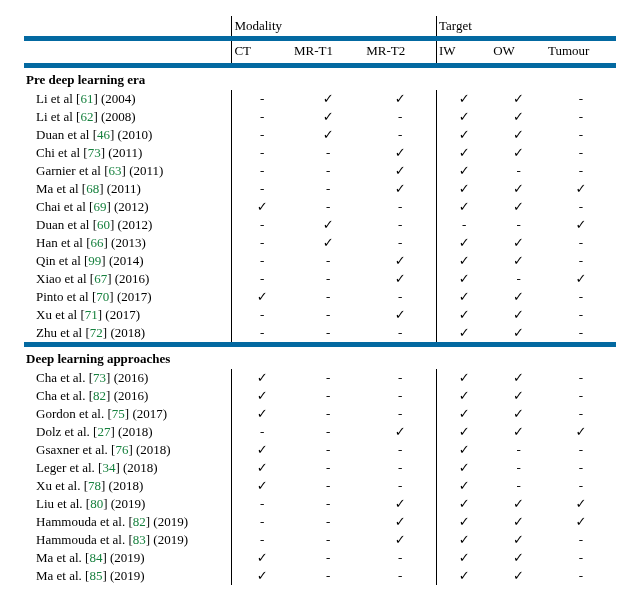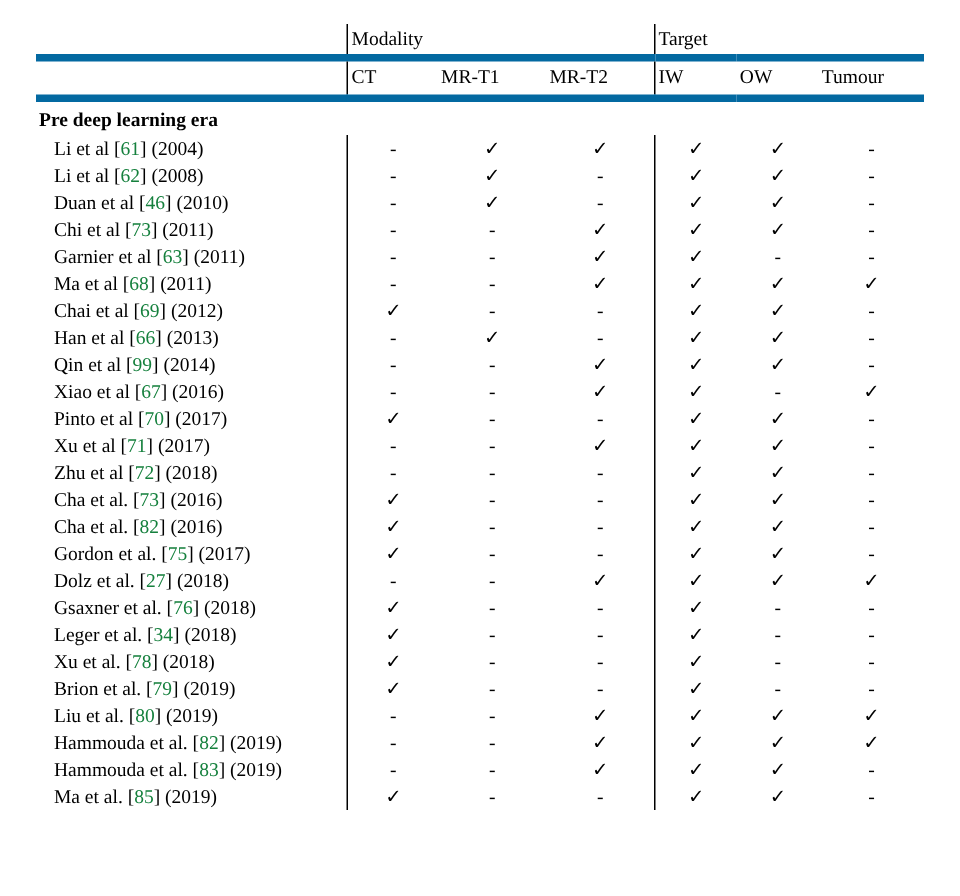--- a/index.html
+++ b/index.html
@@ -112,20 +112,29 @@
         <tr>
           <td class="ref">Chai et al [<a href="#" class="cite">69</a>] (2012)</td>
           <td class="mark sep-l">✓</td>
           <td class="mark">-</td>
           <td class="mark">-</td>
           <td class="mark sep-l">✓</td>
           <td class="mark">✓</td>
           <td class="mark">-</td>
         </tr>
         <tr>
+          <td class="ref">Duan et al [<a href="#" class="cite">60</a>] (2012)</td>
+          <td class="mark sep-l">-</td>
+          <td class="mark">✓</td>
+          <td class="mark">-</td>
+          <td class="mark sep-l">-</td>
+          <td class="mark">-</td>
+          <td class="mark">✓</td>
+        </tr>
+        <tr>
           <td class="ref">Han et al [<a href="#" class="cite">66</a>] (2013)</td>
           <td class="mark sep-l">-</td>
           <td class="mark">✓</td>
           <td class="mark">-</td>
           <td class="mark sep-l">✓</td>
           <td class="mark">✓</td>
           <td class="mark">-</td>
         </tr>
         <tr>
           <td class="ref">Qin et al [<a href="#" class="cite">99</a>] (2014)</td>
@@ -165,20 +174,23 @@
         </tr>
         <tr>
           <td class="ref">Zhu et al [<a href="#" class="cite">72</a>] (2018)</td>
           <td class="mark sep-l">-</td>
           <td class="mark">-</td>
           <td class="mark">-</td>
           <td class="mark sep-l">✓</td>
           <td class="mark">✓</td>
           <td class="mark">-</td>
         </tr>
+        <tr class="thin-rule">
+          <td colspan="7" class="grouphead">Deep learning approaches</td>
+        </tr>
         <tr>
           <td class="ref">Cha et al. [<a href="#" class="cite">73</a>] (2016)</td>
           <td class="mark sep-l">✓</td>
           <td class="mark">-</td>
           <td class="mark">-</td>
           <td class="mark sep-l">✓</td>
           <td class="mark">✓</td>
           <td class="mark">-</td>
         </tr>
         <tr>
@@ -229,29 +241,20 @@
         <tr>
           <td class="ref">Xu et al. [<a href="#" class="cite">78</a>] (2018)</td>
           <td class="mark sep-l">✓</td>
           <td class="mark">-</td>
           <td class="mark">-</td>
           <td class="mark sep-l">✓</td>
           <td class="mark">-</td>
           <td class="mark">-</td>
         </tr>
         <tr>
-          <td class="ref">Brion et al. [<a href="#" class="cite">79</a>] (2019)</td>
-          <td class="mark sep-l">✓</td>
-          <td class="mark">-</td>
-          <td class="mark">-</td>
-          <td class="mark sep-l">✓</td>
-          <td class="mark">-</td>
-          <td class="mark">-</td>
-        </tr>
-        <tr>
           <td class="ref">Liu et al. [<a href="#" class="cite">80</a>] (2019)</td>
           <td class="mark sep-l">-</td>
           <td class="mark">-</td>
           <td class="mark">✓</td>
           <td class="mark sep-l">✓</td>
           <td class="mark">✓</td>
           <td class="mark">✓</td>
         </tr>
         <tr>
           <td class="ref">Hammouda et al. [<a href="#" class="cite">82</a>] (2019)</td>
@@ -260,20 +263,29 @@
           <td class="mark">✓</td>
           <td class="mark sep-l">✓</td>
           <td class="mark">✓</td>
           <td class="mark">✓</td>
         </tr>
         <tr>
           <td class="ref">Hammouda et al. [<a href="#" class="cite">83</a>] (2019)</td>
           <td class="mark sep-l">-</td>
           <td class="mark">-</td>
           <td class="mark">✓</td>
+          <td class="mark sep-l">✓</td>
+          <td class="mark">✓</td>
+          <td class="mark">-</td>
+        </tr>
+        <tr>
+          <td class="ref">Ma et al. [<a href="#" class="cite">84</a>] (2019)</td>
+          <td class="mark sep-l">✓</td>
+          <td class="mark">-</td>
+          <td class="mark">-</td>
           <td class="mark sep-l">✓</td>
           <td class="mark">✓</td>
           <td class="mark">-</td>
         </tr>
         <tr>
           <td class="ref">Ma et al. [<a href="#" class="cite">85</a>] (2019)</td>
           <td class="mark sep-l">✓</td>
           <td class="mark">-</td>
           <td class="mark">-</td>
           <td class="mark sep-l">✓</td>

